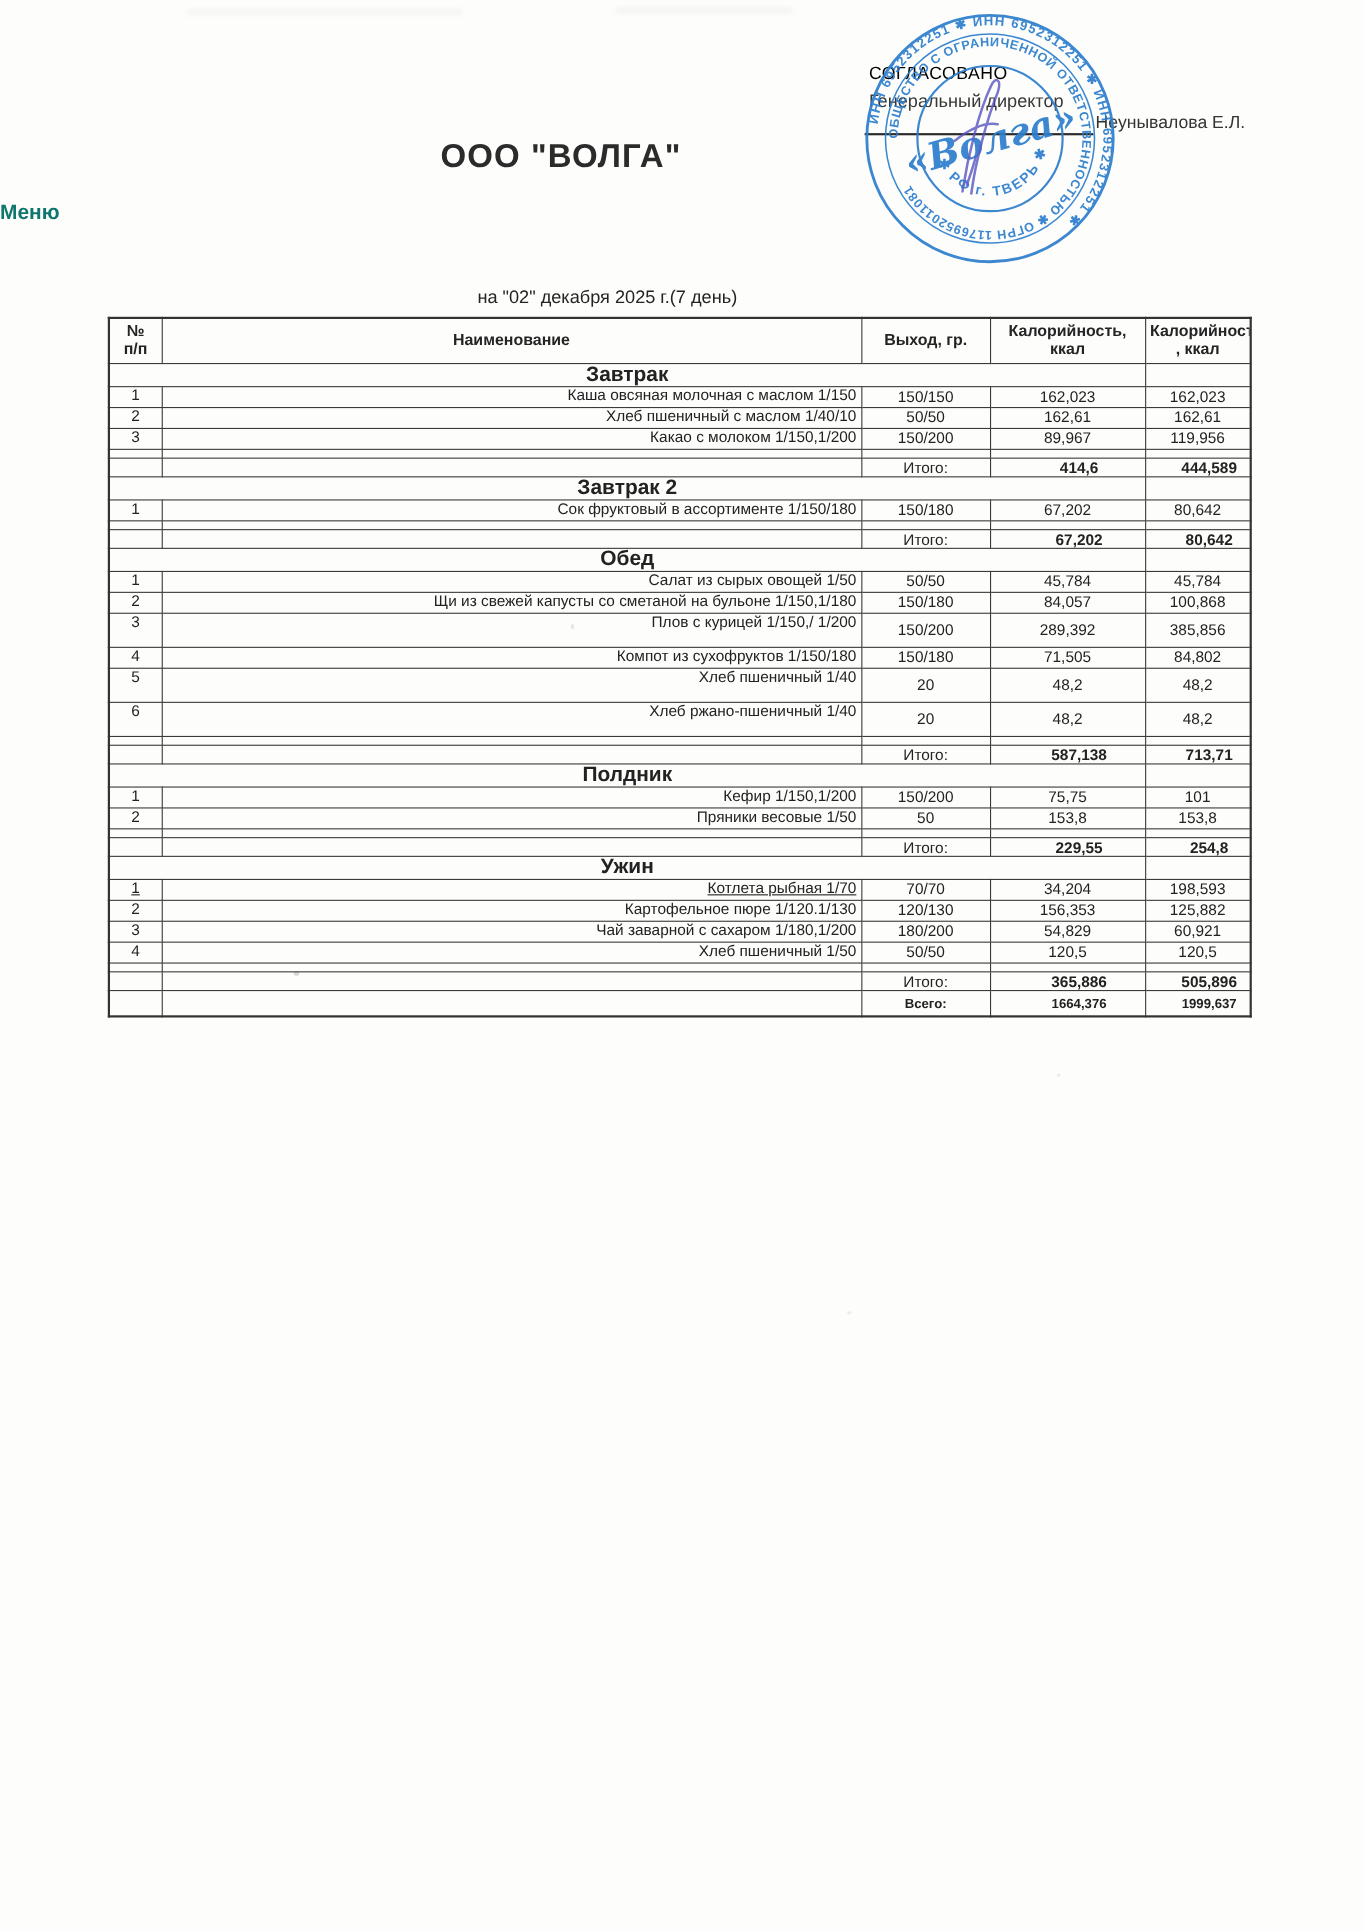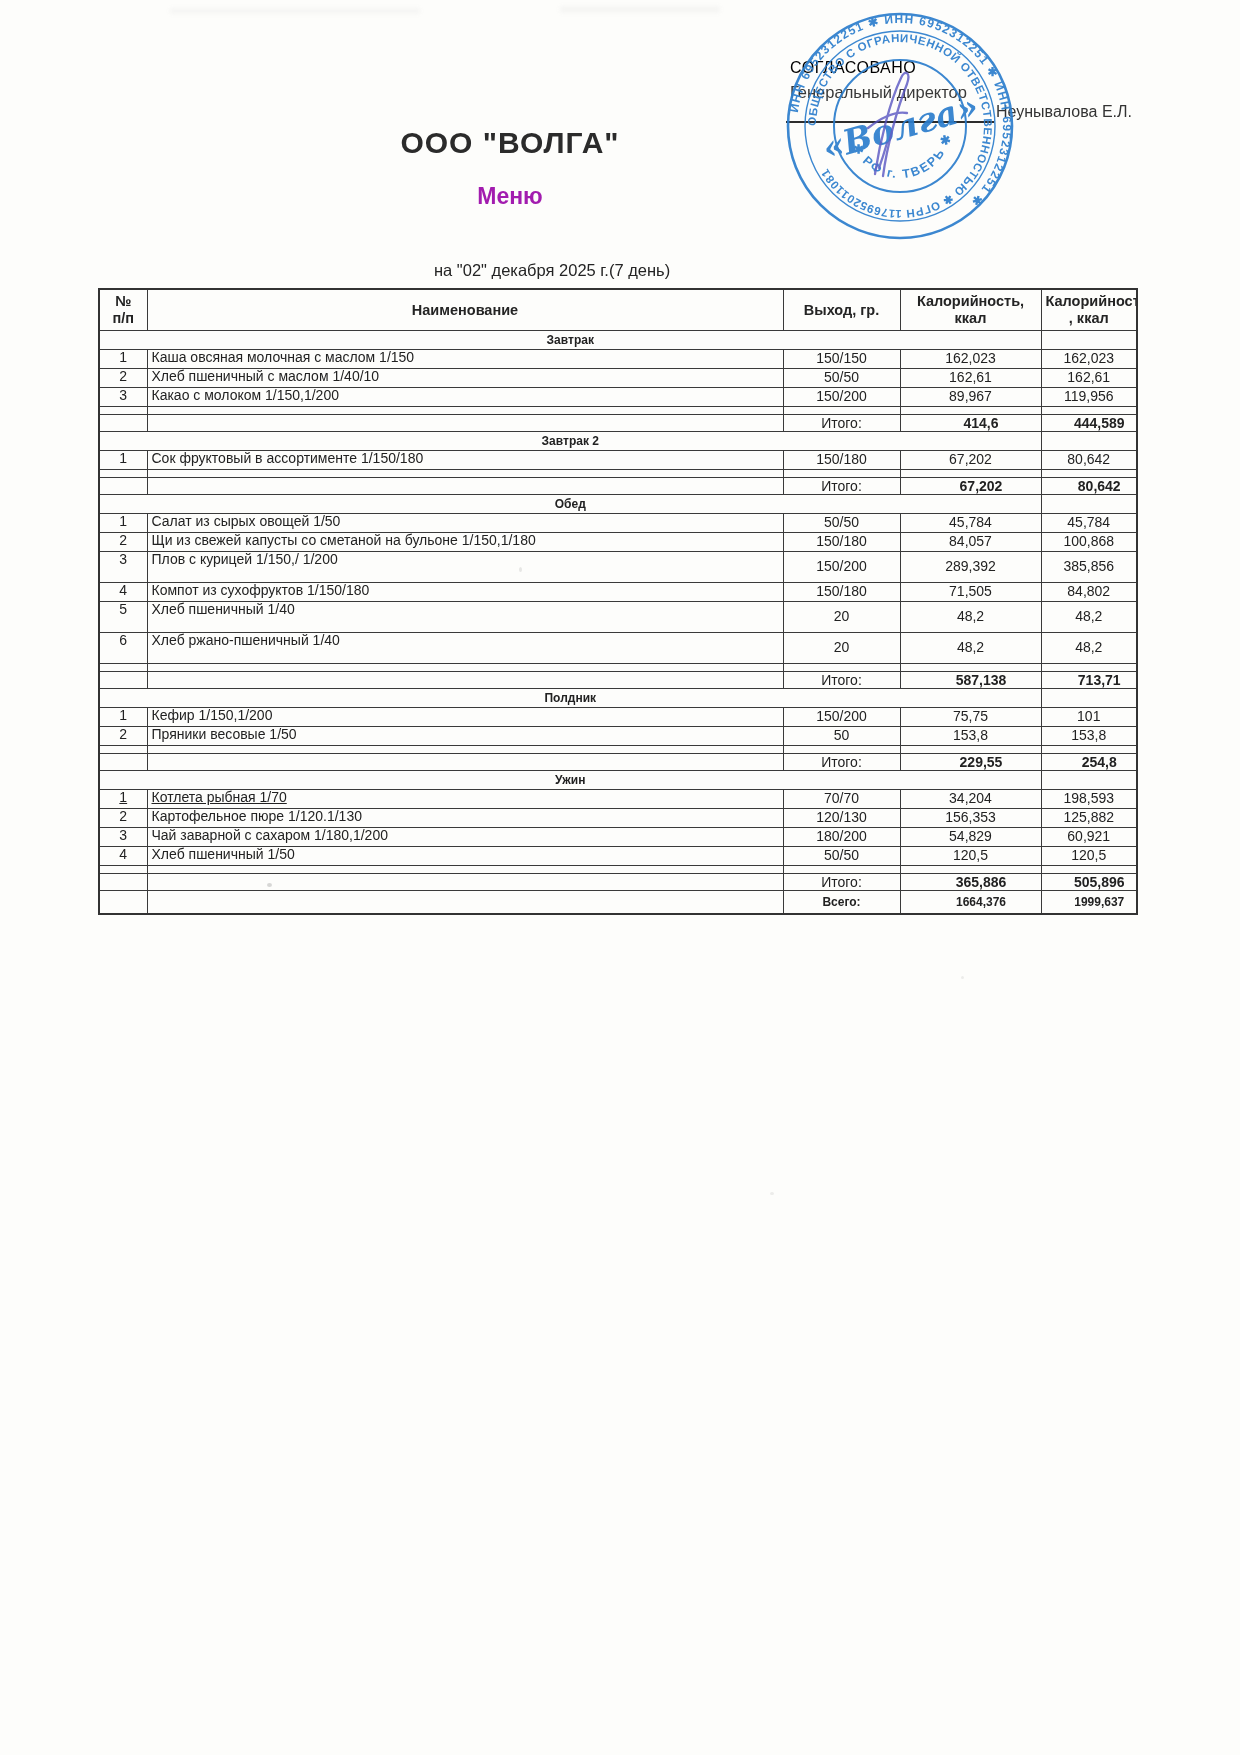--- a/index.html
+++ b/index.html
@@ -2,44 +2,44 @@
 <html><head>
 <meta charset="utf-8">
 <style>
   html,body{margin:0;padding:0;}
   body{background:#ffffff;}
   .page{position:relative;width:1240px;height:1755px;background:#fdfdfb;overflow:hidden;
         font-family:"Liberation Sans",sans-serif;color:#222;}
   
   .doc-title{position:absolute;left:0;top:126px;width:1020px;text-align:center;
              font-size:30px;font-weight:bold;letter-spacing:1px;color:#2b2b2b;}
-  .doc-subtitle{position:absolute;left:0;top:183px;width:1020px;text-align:center;
-                font-size:23px;font-weight:bold;color:#a21caf;}
+  .doc-subtitle{position:absolute;left:0;top:183px;width:1020px;text-align:left;
+                font-size:19px;font-weight:bold;color:#0f766e;}
   .date-line{position:absolute;left:434px;top:261px;font-size:16.5px;color:#242424;}
   
   .approval-status{position:absolute;left:790px;top:59px;font-size:16px;color:#000000;letter-spacing:.5px;}
   .approval-role{position:absolute;left:790px;top:83px;font-size:16.5px;color:#383838;}
   .sig-line{position:absolute;left:786px;top:121px;width:208px;height:2px;background:#2d2d2d;}
   .signer{position:absolute;left:996px;top:103px;font-size:16px;color:#333;}
   
   .stamp{position:absolute;left:780px;top:6px;width:240px;height:240px;opacity:.92;}
   
   table.menu{position:absolute;left:98px;top:288px;width:1038px;border-collapse:collapse;
              table-layout:fixed;background:transparent;}
   table.menu td,table.menu th{border:1px solid #3a3a3a;padding:0 4px;overflow:hidden;}
   table.menu{border:2px solid #333;}
   th{font-weight:bold;font-size:14.5px;text-align:center;vertical-align:middle;
      white-space:pre-line;line-height:1.15;height:40px;color:#242424;}
   tr.sec td{height:18px;}
-  td.sec-title{font-weight:bold;font-size:12px;text-align:center;vertical-align:middle;line-height:1.05;margin-top:14px;}
+  td.sec-title{font-weight:bold;font-size:19px;text-align:center;vertical-align:middle;line-height:1.05;margin-top:14px;}
   tr.item{height:19px;}
   tr.item.double{height:31px;}
   tr.item td{font-size:14px;line-height:1.08;}
   .c-num{text-align:center;vertical-align:top;padding-top:2px;}
-  .c-name{text-align:left;vertical-align:top;padding-top:2px;font-size:14.5px;}
+  .c-name{text-align:right;vertical-align:top;padding-top:2px;font-size:14.5px;}
   .c-out,.c-k1,.c-k2{text-align:center;vertical-align:middle;}
   tr.uline .c-name,tr.uline .c-num{text-decoration:underline;}
   tr.spacer td{height:7px;}
   tr.total td{height:16px;font-size:14px;vertical-align:middle;}
   tr.total .c-k1,tr.total .c-k2{font-weight:bold;padding-left:25px;}
   tr.grand td{height:22px;font-size:12px;}
   tr.grand .t-label{font-weight:bold;}
   
   .speck{position:absolute;background:#8f8f8f;border-radius:50%;}
   .smudge{position:absolute;background:#b5b5b5;filter:blur(2px);}

